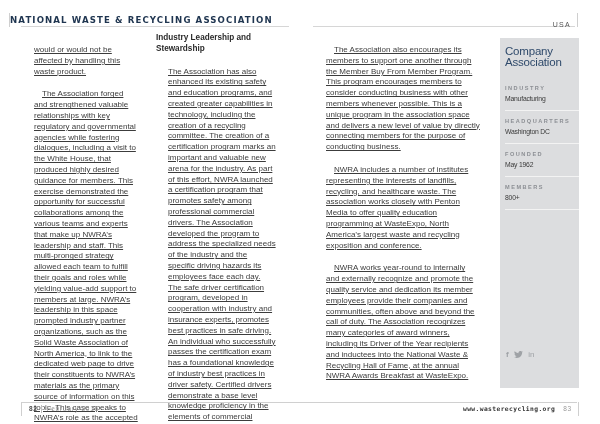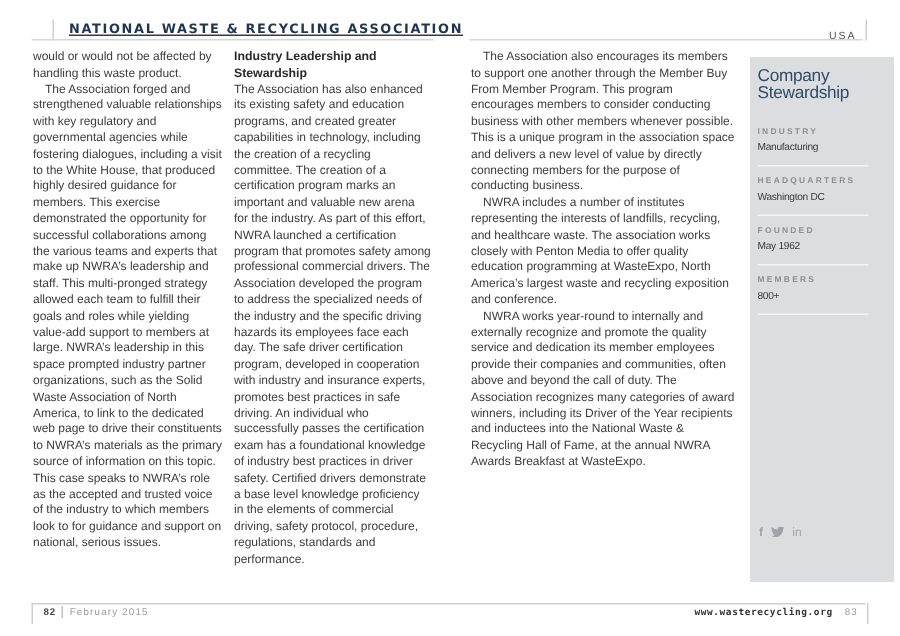--- a/index.html
+++ b/index.html
@@ -1,22 +1,22 @@
 <!DOCTYPE html>
 <html><head>
   <meta charset="utf-8">
   <style>
     html, body { margin: 0; padding: 0; }
     body {
       width: 600px; height: 424px; background: #ffffff; position: relative; overflow: hidden;
       font-family: "Liberation Sans", sans-serif; color: #3a3a3a;
     }
     .header-left {
-      position: absolute; left: 35px; top: 13px; width: 276px; height: 14px;
-      border-left: 1px solid #cfcfcf; padding-left: 10px; text-decoration: underline;
+      position: absolute; left: 9px; top: 13px; width: 276px; height: 14px;
+      border-left: 1px solid #cfcfcf; 
     }
     .header-title {
       font-family: "DejaVu Sans", sans-serif; font-weight: bold; font-size: 8.6px;
       letter-spacing: 1.1px; color: #1f3550; line-height: 14px; white-space: nowrap;
     }
     .header-rule {
       position: absolute; left: 21px; top: 26px; width: 268px; height: 1px; background: #d6d6d6;
     }
     .header-rule-right {
       position: absolute; left: 313px; top: 26px; width: 262px; height: 1px; background: #d6d6d6;
@@ -25,29 +25,29 @@
       position: absolute; left: 540px; top: 13px; width: 38px; height: 14px;
       border-right: 1px solid #cfcfcf; text-align: right; padding-right: 6px; box-sizing: border-box;
     }
     .header-country {
       font-size: 7px; letter-spacing: 1.3px; color: #555; line-height: 14px;
     }
 
     .col {
       position: absolute; top: 33px; font-size: 8px; line-height: 10.8px; color: #3c3c3c;
     }
-    .col p { margin: 0; }
+    .col p { margin: 12px; text-decoration: underline; }
     .col p.indent { text-indent: 8px; }
     #col1 { left: 22px; width: 128px; }
     #col2 { left: 156px; width: 132px; }
     #col3 { left: 314px; width: 178px; }
     .subhead { font-weight: bold; color: #2a2a2a; font-size: 8.2px; line-height: 10.8px; }
 
     .sidebar {
-      position: absolute; left: 500px; top: 38px; width: 96px; height: 350px; background: #dcdddf;
+      position: absolute; left: 500px; top: 38px; width: 79px; height: 350px; background: #dcdddf;
     }
     .sb-title {
       position: absolute; left: 5px; top: 8px; font-family: "Liberation Sans", sans-serif;
       font-size: 11.5px; line-height: 11px; color: #2f4a6b; letter-spacing: -0.2px;
     }
     .sb-label {
       position: absolute; left: 5px; font-size: 5.6px; letter-spacing: 1.5px; color: #8c8f94; font-weight: bold;
     }
     .sb-value {
       position: absolute; left: 5px; font-size: 6.8px; color: #3a3a3a; letter-spacing: -0.2px;
@@ -100,21 +100,21 @@
 
 <div class="col" id="col3">
   <p class="indent">The Association also encourages its members to support one another through the Member Buy From Member Program. This program encourages members to consider conducting business with other members whenever possible. This is a unique program in the association space and delivers a new level of value by directly connecting members for the purpose of conducting business.</p>
   <p class="indent">NWRA includes a number of institutes representing the interests of landfills, recycling, and healthcare waste. The association works closely with Penton Media to offer quality education programming at WasteExpo, North America’s largest waste and recycling exposition and conference.</p>
   <p class="indent">NWRA works year-round to internally and externally recognize and promote the quality service and dedication its member employees provide their companies and communities, often above and beyond the call of duty. The Association recognizes many categories of award winners, including its Driver of the Year recipients and inductees into the National Waste &amp; Recycling Hall of Fame, at the annual NWRA Awards Breakfast at WasteExpo.</p>
 </div>
 
 <div class="sidebar">
   <div class="sb-title">
     <div>Company</div>
-    <div>Stewardship</div>
+    <div>Association</div>
   </div>
 
   <div class="sb-label" style="top:47px">INDUSTRY</div>
   <div class="sb-value" style="top:57px">Manufacturing</div>
   <div class="sb-rule" style="top:72px"></div>
 
   <div class="sb-label" style="top:80px">HEADQUARTERS</div>
   <div class="sb-value" style="top:90px">Washington DC</div>
   <div class="sb-rule" style="top:105px"></div>
 

